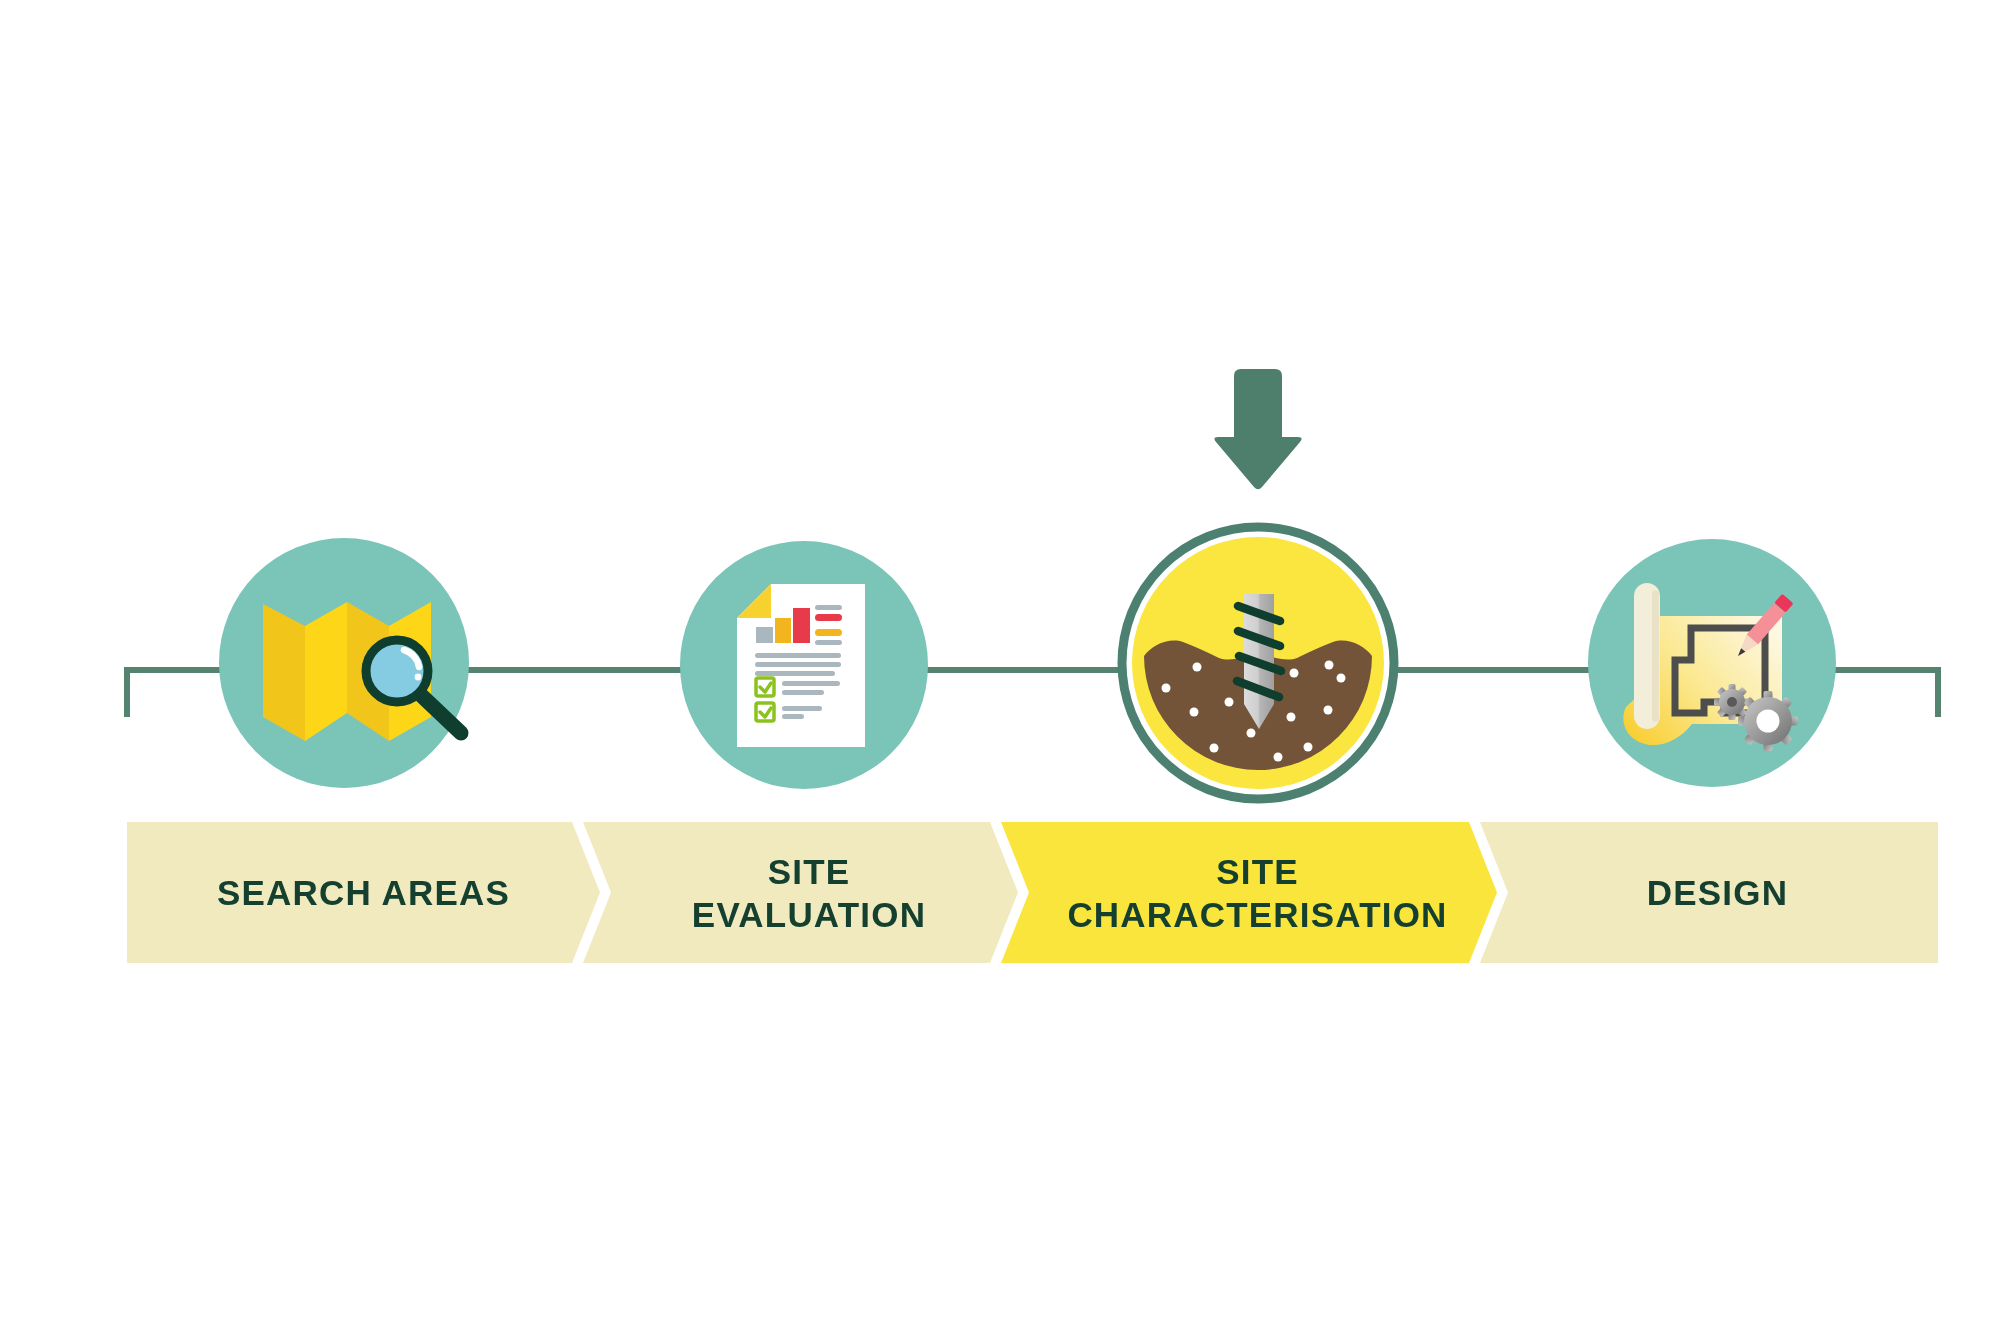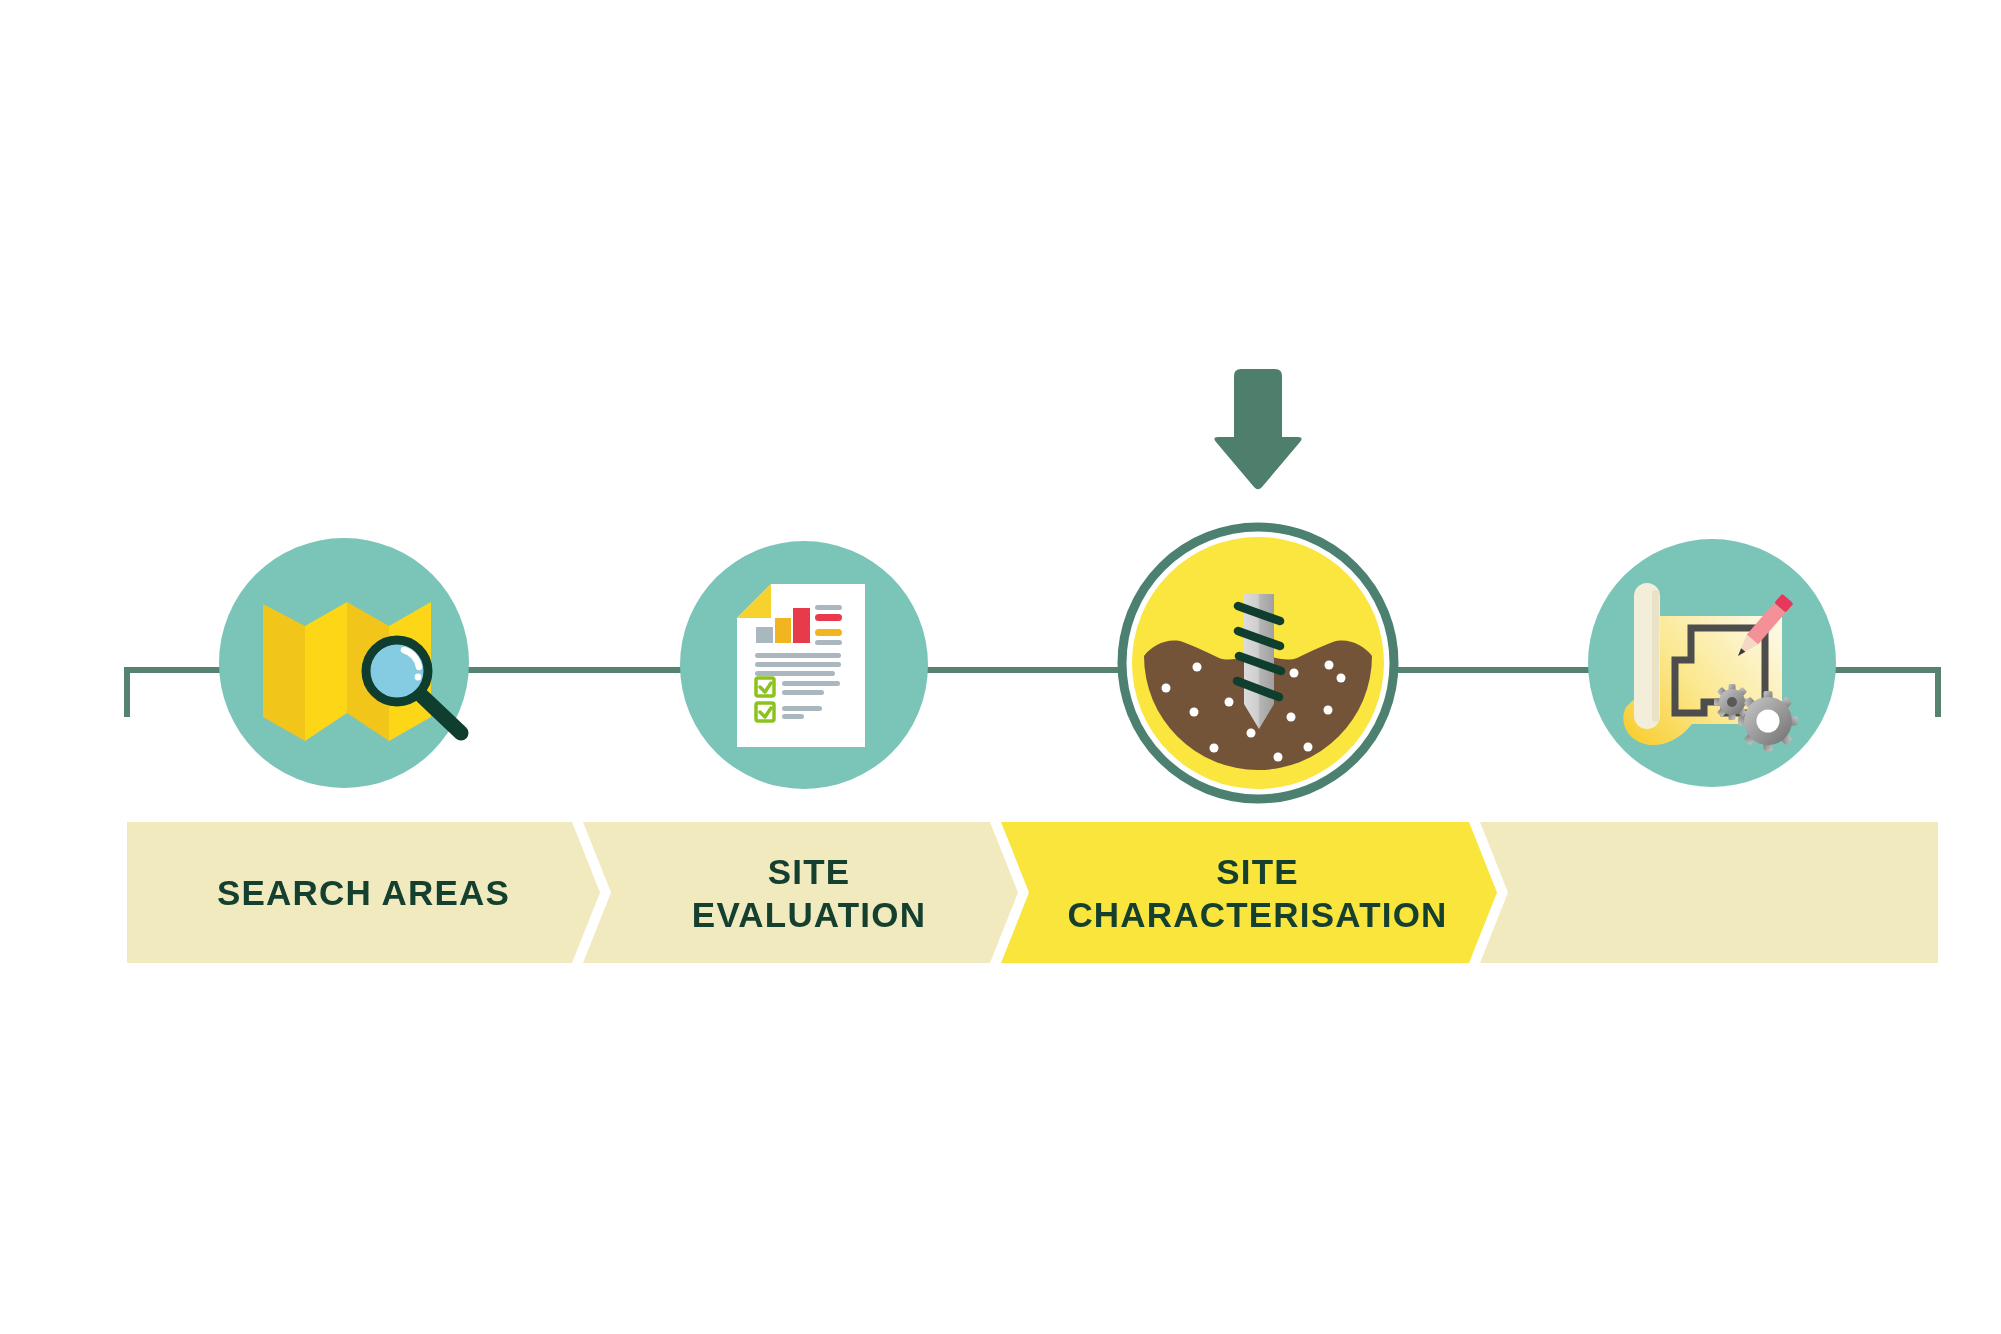--- a/index.html
+++ b/index.html
@@ -213,14 +213,15 @@
       <path class="byellow" d="M969,822 H1437 L1465,892.5 L1437,963 H969 L997,892.5 Z"></path>
       <path class="beige" d="M1448,822 H1906 V963 H1448 L1476,892.5 Z"></path>
     </g>
   </svg>
 
   <div class="label lbl1">SEARCH AREAS</div>
   <div class="label lbl2">SITE
 EVALUATION</div>
   <div class="label lbl3">SITE
 CHARACTERISATION</div>
+  <div class="label lbl4">DESIGN</div>
 
 </div>
 
 </body></html>

